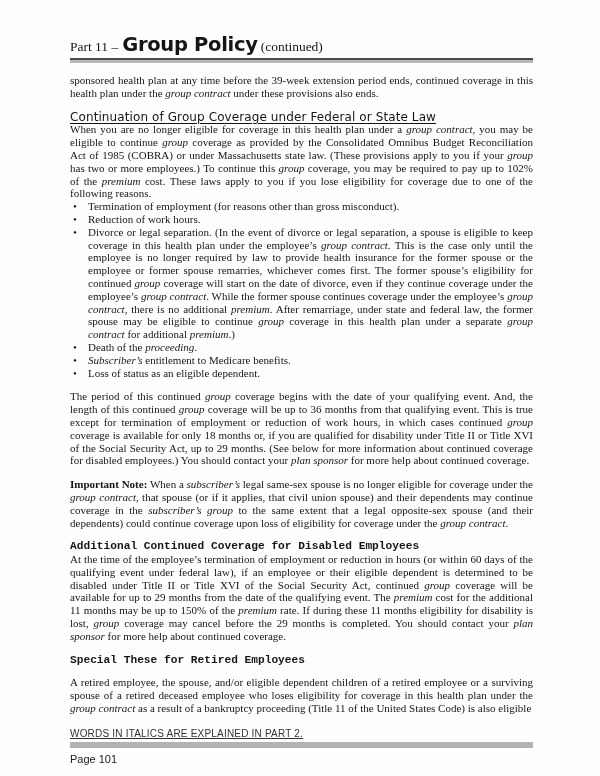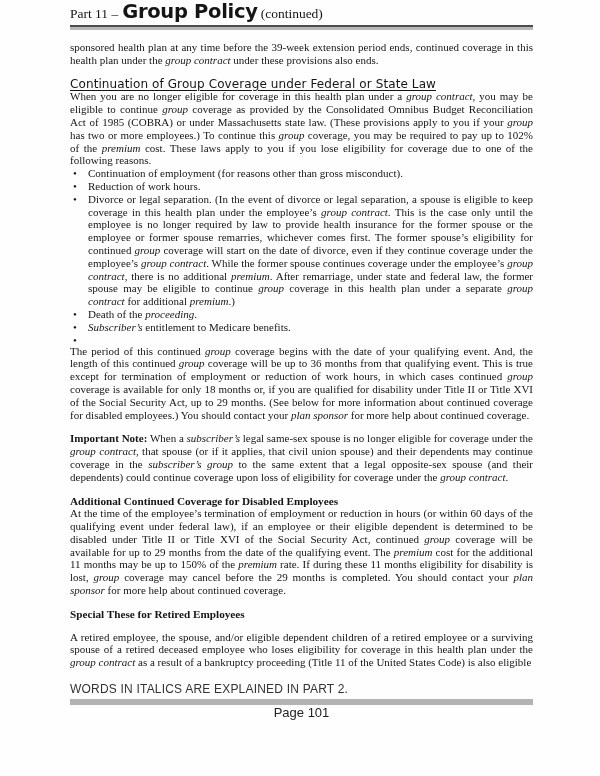--- a/index.html
+++ b/index.html
@@ -9,21 +9,21 @@
     color: #151515;
     font-family: "Liberation Serif", serif;
     overflow: hidden;
     position: relative;
   }
   .doc {
     position: absolute;
     left: 70px; right: 67px; top: 0;
   }
   
-  .hdr { white-space: nowrap; }
+  .hdr { padding-top: 33px; white-space: nowrap; }
   .hdr .part { font-size: 13.5px; }
   .hdr .title {
     font-family: "DejaVu Sans", sans-serif;
     font-weight: bold;
     font-size: 19.5px;
     letter-spacing: -0.3px;
     margin: 0 3px 0 4px;
   }
   .hdr .cont { font-size: 13.5px; }
   .hdr-rule { margin-top: 2px; }
@@ -43,49 +43,52 @@
     font-weight: normal;
     font-size: 12px;
     letter-spacing: 0.1px;
     text-decoration: underline;
     text-underline-offset: 2px;
   }
   .sub-head {
     margin-top: 11px;
     font-weight: bold;
     font-size: 11.2px;
+    font-family: Liberation Mono, monospace;
   }
   .bullets { margin: 0; }
   .bullet-item {
     position: relative;
     padding-left: 18px;
     text-align: justify;
   }
   .bullet-item .marker {
     position: absolute;
     left: 3px; top: 0;
   }
 
   
   .footer { margin-top: 13px; }
   .footer-note {
     font-family: "Liberation Sans", sans-serif;
-    font-size: 12px;
+    font-size: 10px;
     letter-spacing: 0.2px;
     color: #333;
+    text-decoration: underline;
   }
   .footer-bar {
     margin-top: 3px;
     height: 6px;
     background: #b3b3b3;
   }
   .footer-page {
-    text-align: center;
+    margin-top: 5px;
+    text-align: left;
     font-family: "Liberation Sans", sans-serif;
-    font-size: 13px;
+    font-size: 11px;
     color: #222;
   }
 </style>
 </head>
 <body>
 
 <div class="doc">
 
   <div class="hdr">
     <span class="part">Part 11 –</span><span class="title">Group Policy</span><span class="cont">(continued)</span>
@@ -99,40 +102,41 @@
 
     <p class="para first">sponsored health plan at any time before the 39-week extension period ends, continued coverage in this health plan under the <i>group contract</i> under these provisions also ends.</p>
 
     <div class="sec-head">Continuation of Group Coverage under Federal or State Law</div>
 
     <p class="para" style="margin-top:0">When you are no longer eligible for coverage in this health plan under a <i>group contract</i>, you may be eligible to continue <i>group</i> coverage as provided by the Consolidated Omnibus Budget Reconciliation Act of 1985 (COBRA) or under Massachusetts state law. (These provisions apply to you if your <i>group</i> has two or more employees.) To continue this <i>group</i> coverage, you may be required to pay up to 102% of the <i>premium</i> cost. These laws apply to you if you lose eligibility for coverage due to one of the following reasons.</p>
 
     <div class="bullets">
       <div class="bullet-item">
         <span class="marker">•</span>
-        <span>Continuation of employment (for reasons other than gross misconduct).</span>
+        <span>Termination of employment (for reasons other than gross misconduct).</span>
       </div>
       <div class="bullet-item">
         <span class="marker">•</span>
         <span>Reduction of work hours.</span>
       </div>
       <div class="bullet-item">
         <span class="marker">•</span>
         <span>Divorce or legal separation. (In the event of divorce or legal separation, a spouse is eligible to keep coverage in this health plan under the employee’s <i>group contract</i>. This is the case only until the employee is no longer required by law to provide health insurance for the former spouse or the employee or former spouse remarries, whichever comes first. The former spouse’s eligibility for continued <i>group</i> coverage will start on the date of divorce, even if they continue coverage under the employee’s <i>group contract</i>. While the former spouse continues coverage under the employee’s <i>group contract</i>, there is no additional <i>premium</i>. After remarriage, under state and federal law, the former spouse may be eligible to continue <i>group</i> coverage in this health plan under a separate <i>group contract</i> for additional <i>premium</i>.)</span>
       </div>
       <div class="bullet-item">
         <span class="marker">•</span>
         <span>Death of the <i>proceeding</i>.</span>
       </div>
       <div class="bullet-item">
         <span class="marker">•</span>
         <span><i>Subscriber’s</i> entitlement to Medicare benefits.</span>
       </div>
       <div class="bullet-item">
         <span class="marker">•</span>
+        <span>Loss of status as an eligible dependent.</span>
       </div>
     </div>
 
     <p class="para">The period of this continued <i>group</i> coverage begins with the date of your qualifying event. And, the length of this continued <i>group</i> coverage will be up to 36 months from that qualifying event. This is true except for termination of employment or reduction of work hours, in which cases continued <i>group</i> coverage is available for only 18 months or, if you are qualified for disability under Title II or Title XVI of the Social Security Act, up to 29 months. (See below for more information about continued coverage for disabled employees.) You should contact your <i>plan sponsor</i> for more help about continued coverage.</p>
 
     <p class="para"><b>Important Note:</b> When a <i>subscriber’s</i> legal same-sex spouse is no longer eligible for coverage under the <i>group contract</i>, that spouse (or if it applies, that civil union spouse) and their dependents may continue coverage in the <i>subscriber’s group</i> to the same extent that a legal opposite-sex spouse (and their dependents) could continue coverage upon loss of eligibility for coverage under the <i>group contract</i>.</p>
 
     <div class="sub-head">Additional Continued Coverage for Disabled Employees</div>
     <p class="para" style="margin-top:0">At the time of the employee’s termination of employment or reduction in hours (or within 60 days of the qualifying event under federal law), if an employee or their eligible dependent is determined to be disabled under Title II or Title XVI of the Social Security Act, continued <i>group</i> coverage will be available for up to 29 months from the date of the qualifying event. The <i>premium</i> cost for the additional 11 months may be up to 150% of the <i>premium</i> rate. If during these 11 months eligibility for disability is lost, <i>group</i> coverage may cancel before the 29 months is completed. You should contact your <i>plan sponsor</i> for more help about continued coverage.</p>
 

